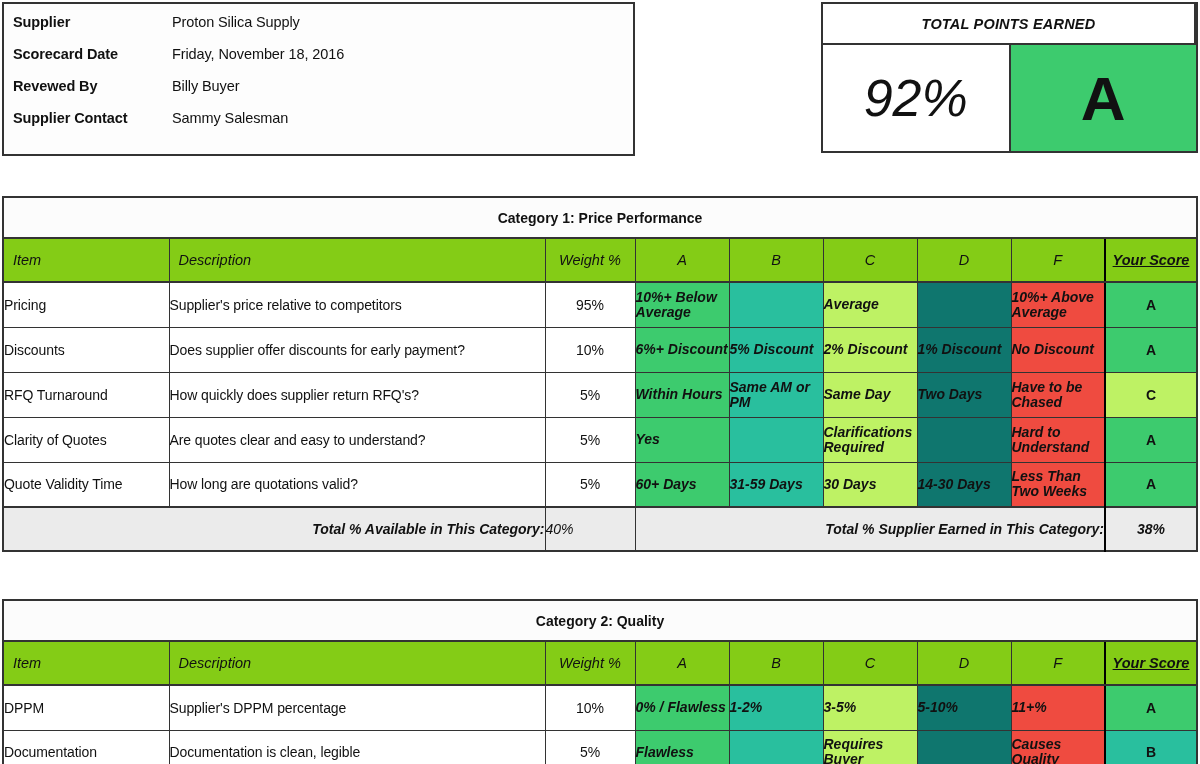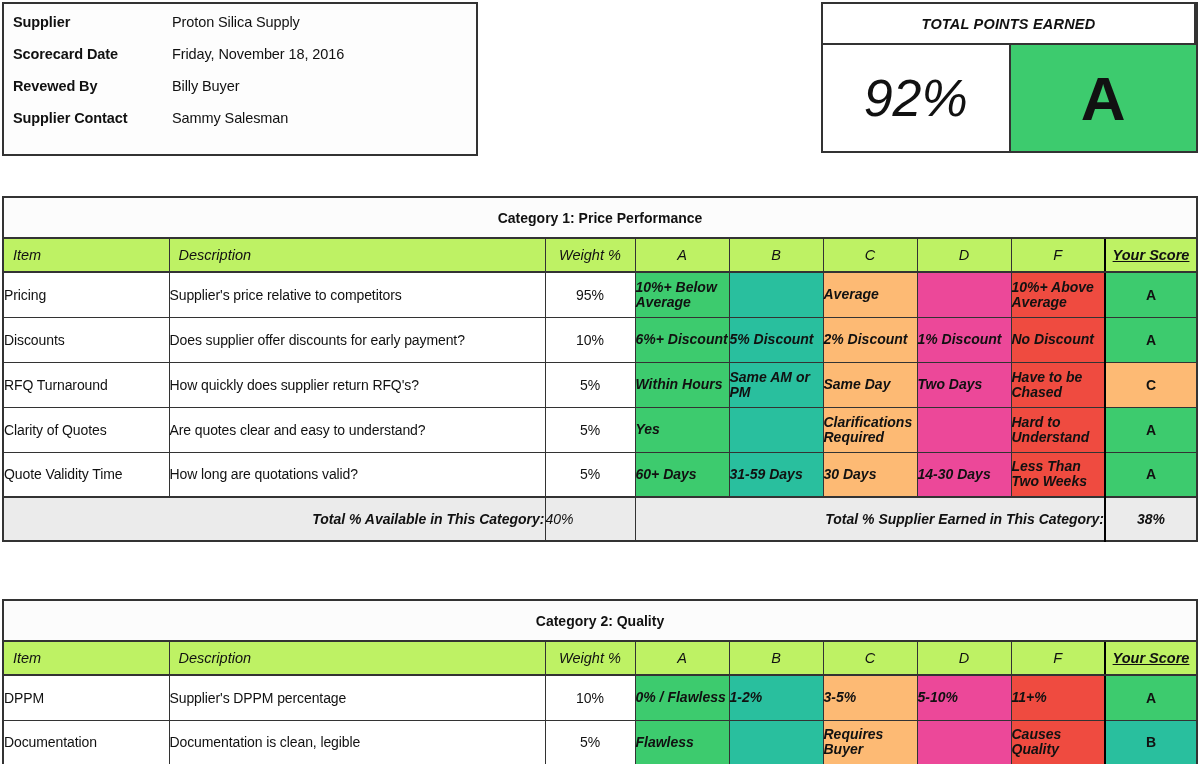--- a/index.html
+++ b/index.html
@@ -19,21 +19,21 @@
   
   .top-area {
     display: flex;
     justify-content: space-between;
     align-items: flex-start;
     padding: 0;
   }
 
   
   .info-box {
-    width: 476px;
+    width: 633px;
     margin: 2px 0 0 2px;
     border: 2px solid #333333;
     background: #fdfdfd;
     box-sizing: border-box;
     padding: 10px 0 12px 0;
   }
   .info-row {
     display: flex;
     align-items: baseline;
     height: 32px;
@@ -122,24 +122,24 @@
   }
   .cat-title {
     height: 41px;
     text-align: center;
     font-weight: bold;
     font-size: 14.5px;
     background: #fcfcfc;
     border-bottom: 2px solid #333333 !important;
   }
   .col-head td {
-    height: 34px;
-    font-style: italic;
-    font-size: 14.5px;
-    background: #bef264;
+    height: 44px;
+    font-style: italic;
+    font-size: 14.5px;
+    background: #84cc16;
     border-bottom: 2px solid #333333 !important;
   }
   .col-head .h-item,
   .col-head .h-desc {
     text-align: left;
     padding-left: 9px;
   }
   .col-head .h-weight,
   .col-head .h-grade { text-align: center; }
   .col-head .h-yours {
@@ -174,22 +174,22 @@
   }
   .c-yours {
     text-align: center;
     font-weight: bold;
     font-size: 14.5px;
     border-left: 2px solid #000000 !important;
   }
 
   .g-A { background: #3DCB6E; }
   .g-B { background: #29BF9E; }
-  .g-C { background: #fdba74; margin-left: 44px; }
-  .g-D { background: #ec4899; margin-left: 11px; }
+  .g-C { background: #bef264; margin-left: 44px; }
+  .g-D { background: #0f766e; margin-left: 11px; }
   .g-F { background: #EF4B40; }
 
   .total-row td {
     height: 44px;
     background: #ebebeb;
     border-top: 2px solid #333333 !important;
   }
   .total-label {
     text-align: right;
     font-style: italic;

